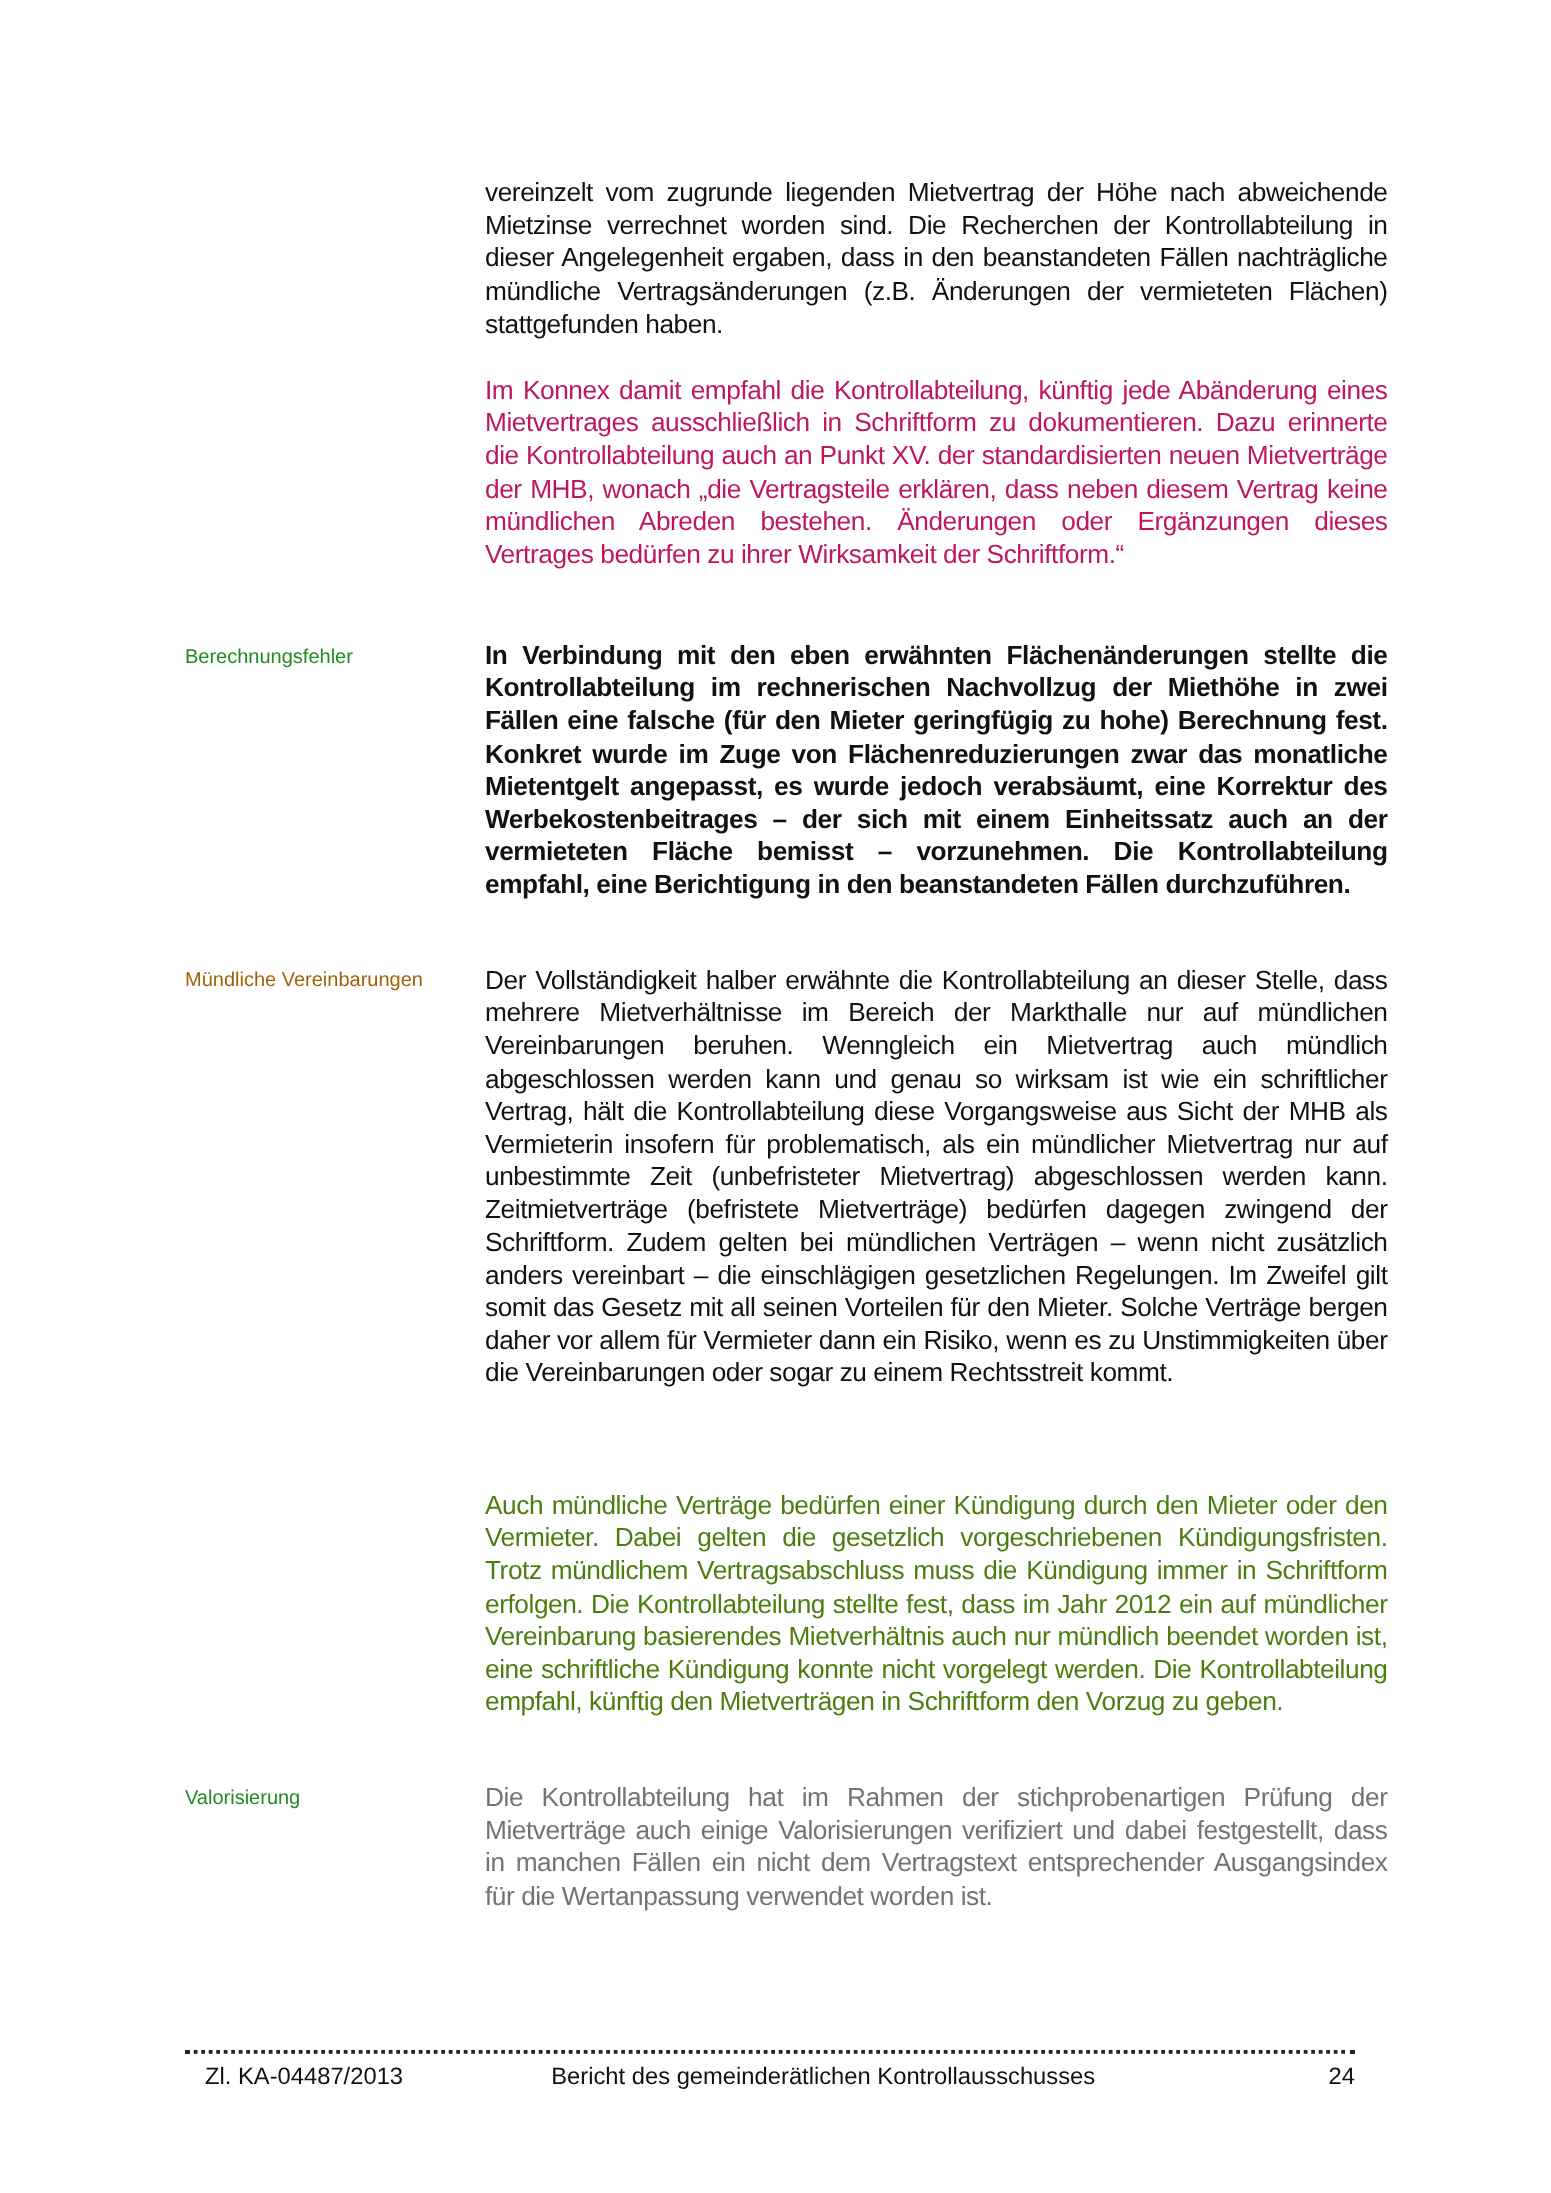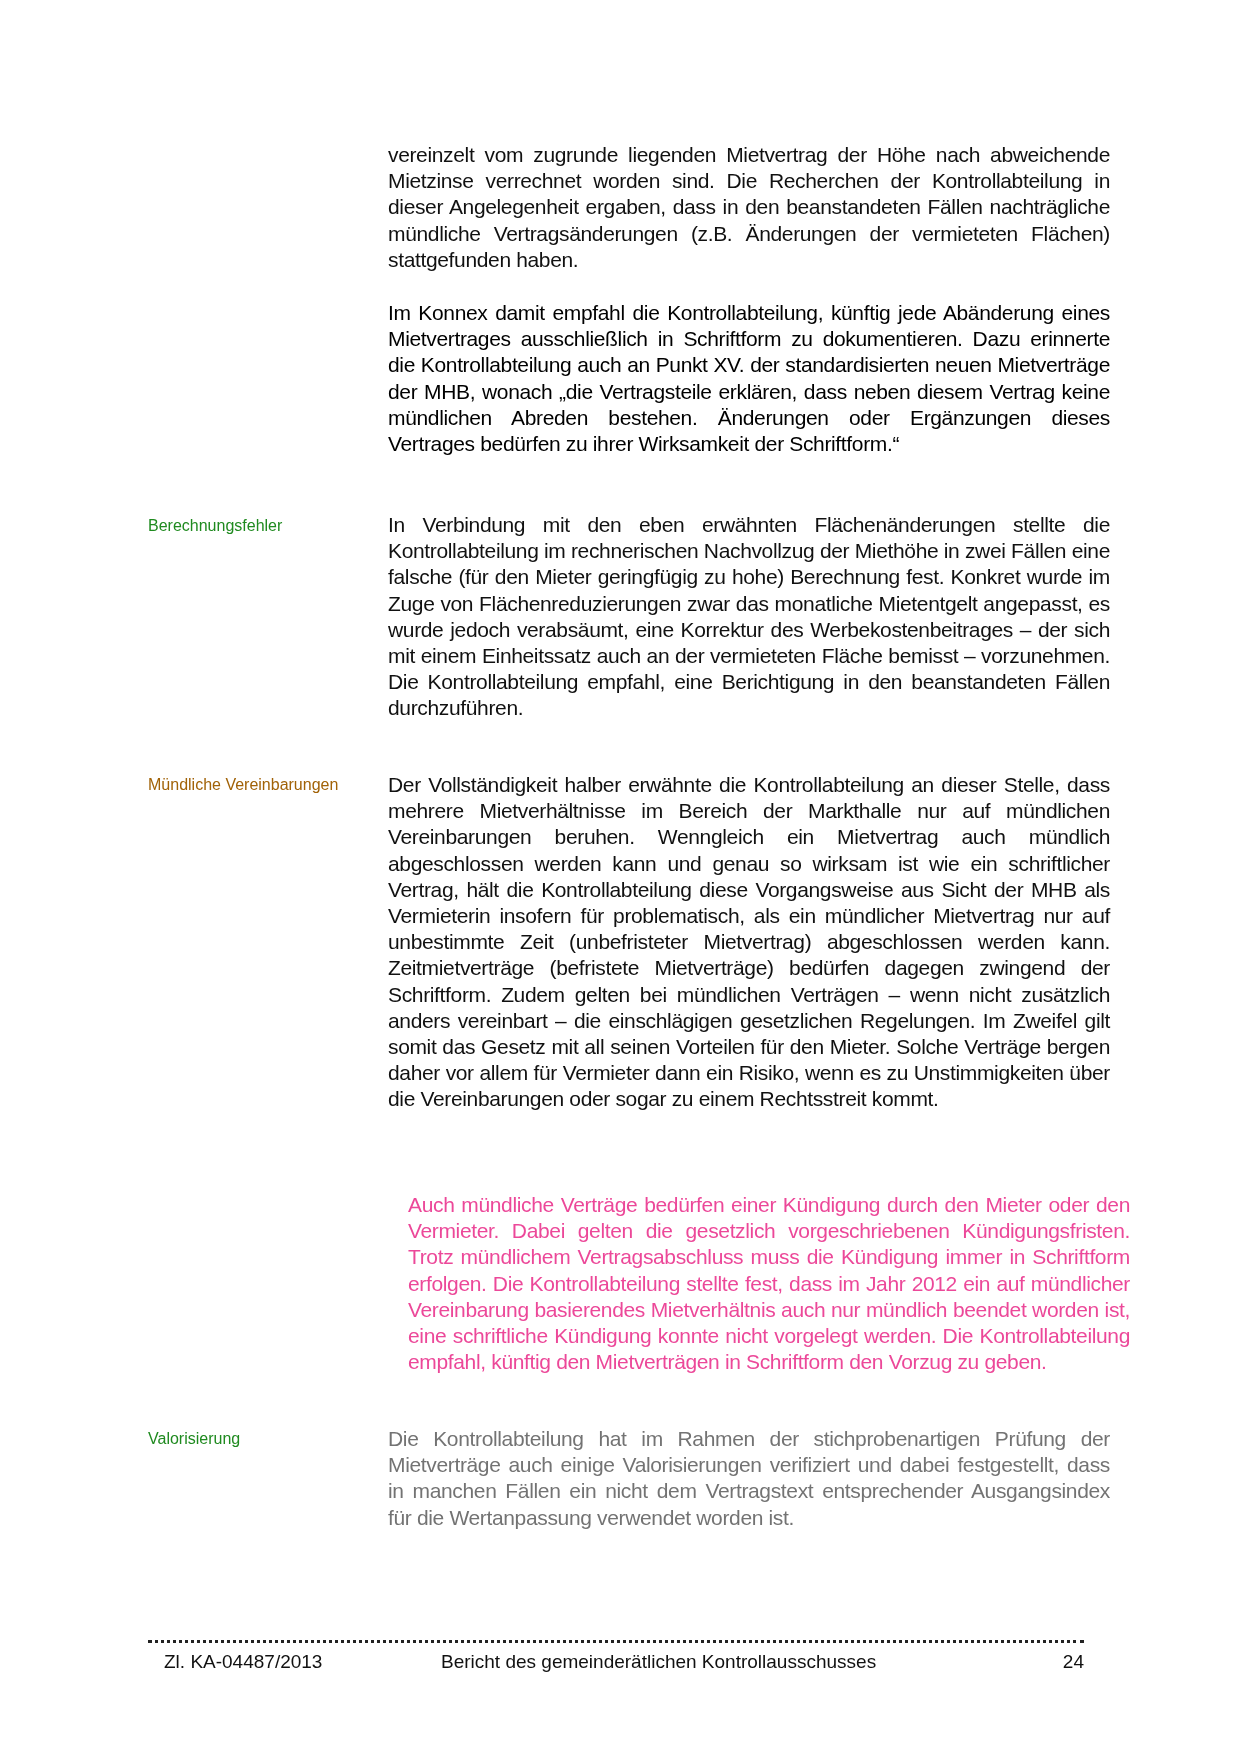--- a/index.html
+++ b/index.html
@@ -21,34 +21,34 @@
     .footer .pagenum { position: absolute; right: 0; top: 0; }
   </style>
 </head>
 <body>
 
 <div class="page">
 
   <div class="body-col" style="top: 142px; color: rgb(17, 17, 17);">
     <p>vereinzelt vom zugrunde liegenden Mietvertrag der Höhe nach abwei­chende Mietzinse verrechnet worden sind. Die Recherchen der Kon­trollabteilung in dieser Angelegenheit ergaben, dass in den beanstan­deten Fällen nachträgliche mündliche Vertragsänderungen (z.B. Ände­rungen der vermieteten Flächen) stattgefunden haben.</p>
   </div>
-  <div class="body-col" style="top: 300px; color: #000000;">
+  <div class="body-col" style="top: 300px; color: #be185d;">
     <p>Im Konnex damit empfahl die Kontrollabteilung, künftig jede Abände­rung eines Mietvertrages ausschließlich in Schriftform zu dokumentie­ren. Dazu erinnerte die Kontrollabteilung auch an Punkt XV. der stan­dardisierten neuen Mietverträge der MHB, wonach „die Vertragsteile erklären, dass neben diesem Vertrag keine mündlichen Abreden be­stehen. Änderungen oder Ergänzungen dieses Vertrages bedürfen zu ihrer Wirksamkeit der Schriftform.“</p>
   </div>
 
   <div class="margin-label" style="top: 514px; color: rgb(31, 138, 31);">Berechnungsfehler</div>
-  <div class="body-col" style="top: 512px; color: rgb(17, 17, 17);">
+  <div class="body-col" style="top: 512px; color: rgb(17, 17, 17); font-weight: bold;">
     <p>In Verbindung mit den eben erwähnten Flächenänderungen stellte die Kontrollabteilung im rechnerischen Nachvollzug der Miethöhe in zwei Fällen eine falsche (für den Mieter geringfügig zu hohe) Berechnung fest. Konkret wurde im Zuge von Flächenreduzierungen zwar das mo­natliche Mietentgelt angepasst, es wurde jedoch verabsäumt, eine Kor­rektur des Werbekostenbeitrages – der sich mit einem Einheitssatz auch an der vermieteten Fläche bemisst – vorzunehmen. Die Kontroll­abteilung empfahl, eine Berichtigung in den beanstandeten Fällen durchzuführen.</p>
   </div>
 
   <div class="margin-label" style="top: 773px; color: #a16207;">Mündliche Vereinbarungen</div>
   <div class="body-col" style="top: 772px; color: rgb(17, 17, 17);">
     <p>Der Vollständigkeit halber erwähnte die Kontrollabteilung an dieser Stelle, dass mehrere Mietverhältnisse im Bereich der Markthalle nur auf mündlichen Vereinbarungen beruhen. Wenngleich ein Mietvertrag auch mündlich abgeschlossen werden kann und genau so wirksam ist wie ein schriftlicher Vertrag, hält die Kontrollabteilung diese Vorgangs­weise aus Sicht der MHB als Vermieterin insofern für problematisch, als ein mündlicher Mietvertrag nur auf unbestimmte Zeit (unbefristeter Mietvertrag) abgeschlossen werden kann. Zeitmietverträge (befristete Mietverträge) bedürfen dagegen zwingend der Schriftform. Zudem gel­ten bei mündlichen Verträgen – wenn nicht zusätzlich anders verein­bart – die einschlägigen gesetzlichen Regelungen. Im Zweifel gilt somit das Gesetz mit all seinen Vorteilen für den Mieter. Solche Verträge bergen daher vor allem für Vermieter dann ein Risiko, wenn es zu Un­stimmigkeiten über die Vereinbarungen oder sogar zu einem Rechts­streit kommt.</p>
   </div>
-  <div class="body-col" style="top: 1192px; color: #ec4899; margin-left: 20px;">
+  <div class="body-col" style="top: 1192px; color: #4d7c0f;">
     <p>Auch mündliche Verträge bedürfen einer Kündigung durch den Mieter oder den Vermieter. Dabei gelten die gesetzlich vorgeschriebenen Kündigungsfristen. Trotz mündlichem Vertragsabschluss muss die Kündigung immer in Schriftform erfolgen. Die Kontrollabteilung stellte fest, dass im Jahr 2012 ein auf mündlicher Vereinbarung basierendes Mietverhältnis auch nur mündlich beendet worden ist, eine schriftliche Kündigung konnte nicht vorgelegt werden. Die Kontrollabteilung emp­fahl, künftig den Mietverträgen in Schriftform den Vorzug zu geben.</p>
   </div>
 
   <div class="margin-label" style="top: 1427px; color: rgb(31, 138, 31);">Valorisierung</div>
   <div class="body-col" style="top: 1426px; color: #737373;">
     <p>Die Kontrollabteilung hat im Rahmen der stichprobenartigen Prüfung der Mietverträge auch einige Valorisierungen verifiziert und dabei fest­gestellt, dass in manchen Fällen ein nicht dem Vertragstext entspre­chender Ausgangsindex für die Wertanpassung verwendet worden ist.</p>
   </div>
 
   <div class="footer-rule"></div>
   <div class="footer">

